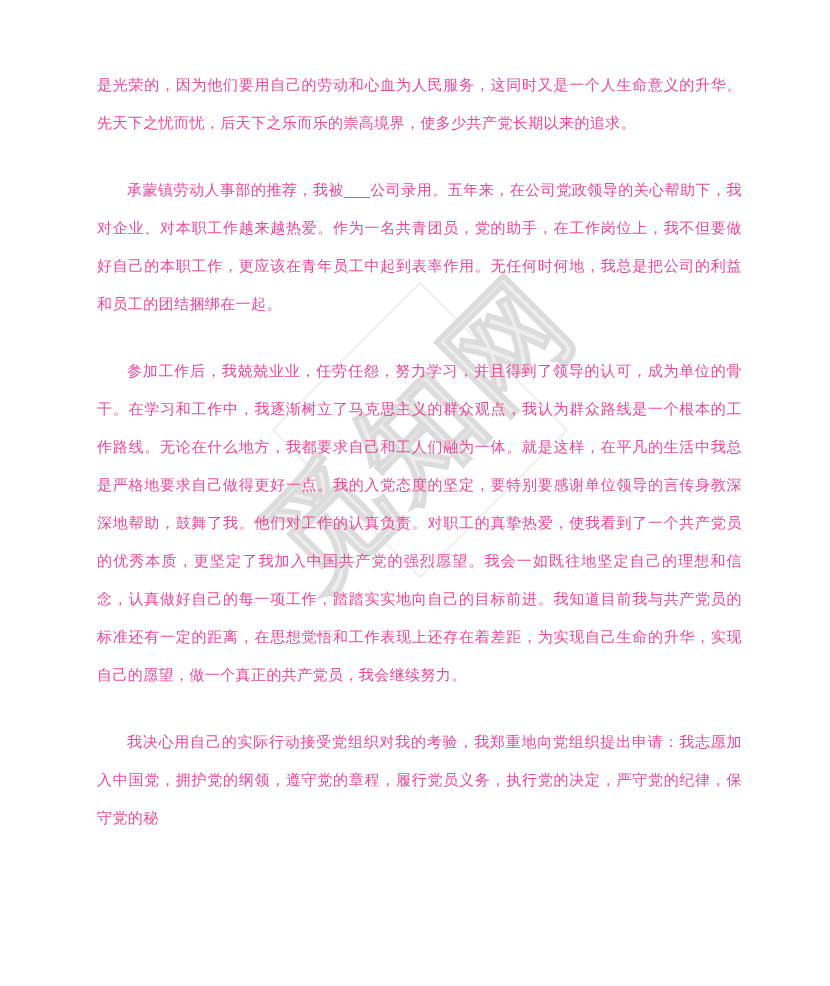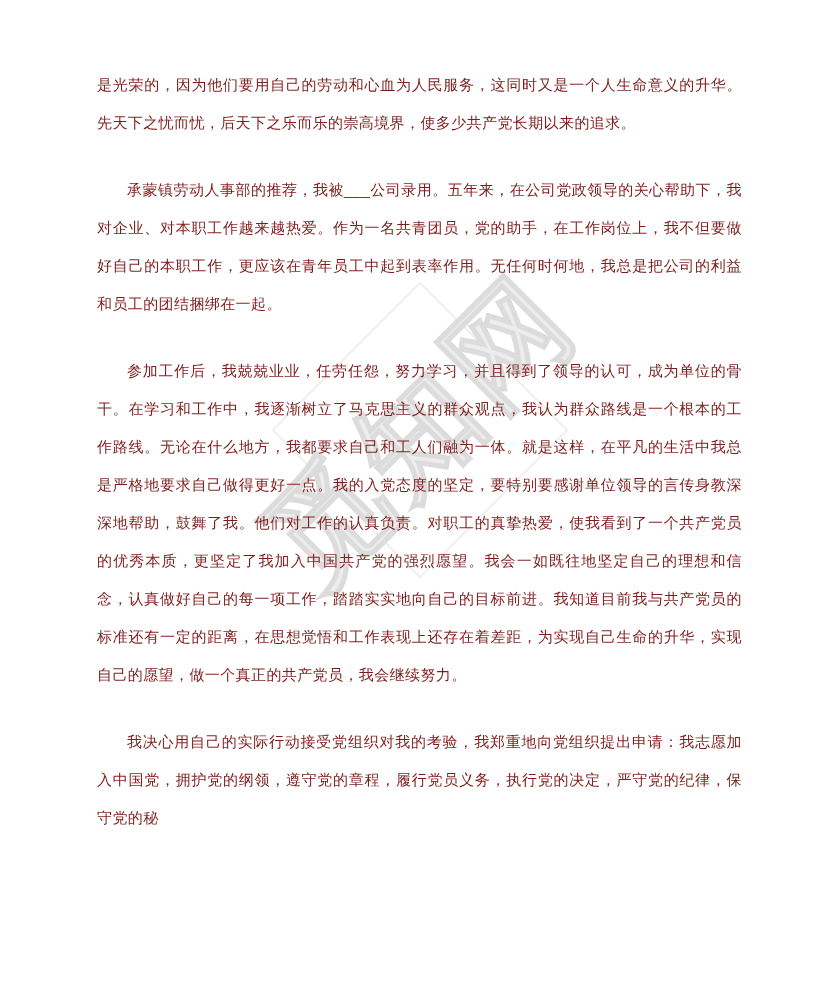--- a/index.html
+++ b/index.html
@@ -52,21 +52,21 @@
   }
   .doc-body {
     position: relative;
     z-index: 1;
     padding: 66px 88px 60px 97px;
   }
   .para {
     margin: 0 0 29px 0;
     font-size: 15px;
     line-height: 38px;
-    color: #7f1d1d;
+    color: #ec4899;
     text-align: justify;
     letter-spacing: 0.4px;
     word-break: break-all;
   }
   .para.indent {
     text-indent: 2em;
   }
 </style>
 </head>
 <body>

